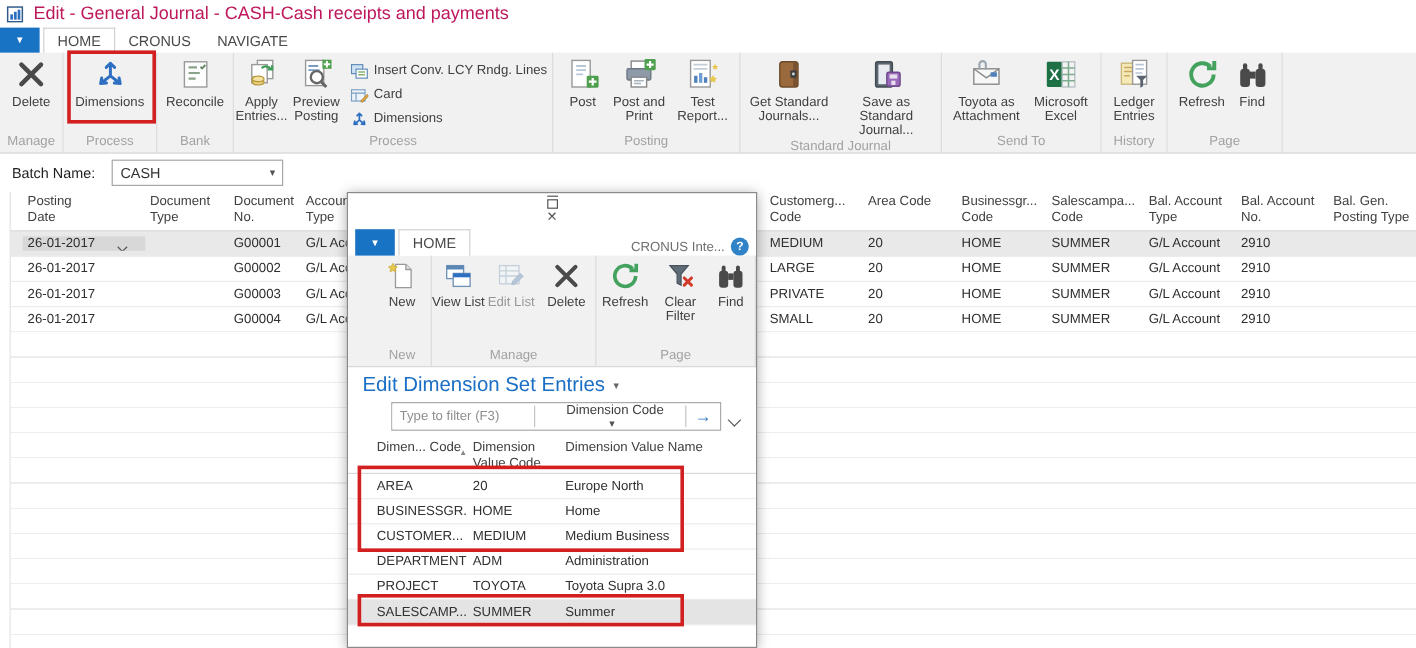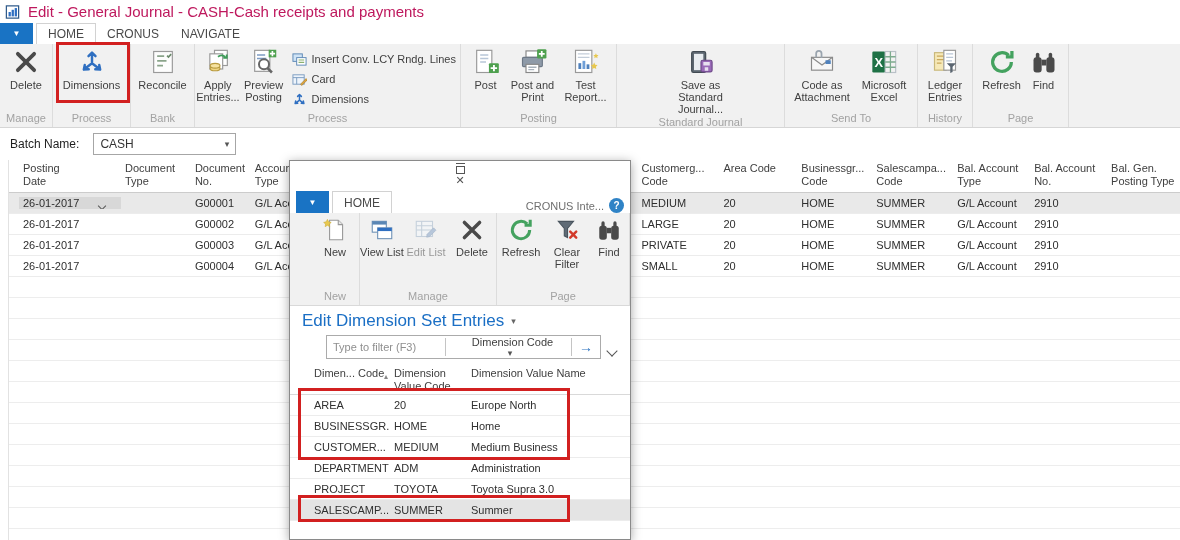--- a/index.html
+++ b/index.html
@@ -238,20 +238,29 @@
             <path d="M19 12.5l.9 1.8 2 .3-1.4 1.4.3 2-1.8-.9-1.8.9.3-2-1.4-1.4 2-.3z" fill="#e8c84f"></path>
             <path d="M20.5 4.5l.7 1.4 1.5.2-1.1 1.1.3 1.5-1.4-.7-1.4.7.3-1.5-1.1-1.1 1.5-.2z" fill="#e8c84f"></path>
           </svg>
         <span class="biglabel">Test Report...</span>
       </div>
     </div>
     <div class="rcaption">Posting</div>
   </div>
   <div class="rgroup g-stdjnl">
     <div class="rbtns">
+      <div class="bigbtn" style="width:76px">
+        <svg viewBox="0 0 24 24">
+            <rect x="5" y="3" width="13" height="18" rx="2" fill="#9a6a3c" stroke="#6d4a28"></rect>
+            <rect x="14.5" y="3.5" width="3" height="17" fill="#7a5230"></rect>
+            <rect x="12.5" y="9" width="4.5" height="5.5" rx="1" fill="#3f3f3f"></rect>
+            <circle cx="14.7" cy="11.7" r="1" fill="#d9d9d9"></circle>
+          </svg>
+        <span class="biglabel">Get Standard Journals...</span>
+      </div>
       <div class="bigbtn" style="width:86px">
         <svg viewBox="0 0 24 24">
             <rect x="4" y="3" width="12" height="18" rx="1.5" fill="#5c6670" stroke="#414a52"></rect>
             <rect x="6" y="5" width="8" height="14" fill="#e8ecf0"></rect>
             <rect x="12" y="10.5" width="9.5" height="10" rx="1.5" fill="#9a6ab8" stroke="#6f4a8a"></rect>
             <rect x="14" y="12" width="5.5" height="3" fill="#e8e0f0"></rect>
             <rect x="15.2" y="16.5" width="3" height="3" fill="#e8e0f0"></rect>
           </svg>
         <span class="biglabel">Save as Standard Journal...</span>
       </div>
@@ -260,21 +269,21 @@
   </div>
   <div class="rgroup g-sendto">
     <div class="rbtns">
       <div class="bigbtn" style="width:66px">
         <svg viewBox="0 0 24 24">
             <rect x="3" y="8" width="18" height="11" fill="#f7f7f7" stroke="#8a8a8a"></rect>
             <path d="M3 8l9 6.5L21 8" fill="none" stroke="#8a8a8a"></path>
             <rect x="15" y="10.5" width="4.5" height="3.2" fill="#4f81bd"></rect>
             <path d="M7 8V4.8a2.3 2.3 0 014.6 0V8.5" fill="none" stroke="#9aa4ae" stroke-width="1.5"></path>
           </svg>
-        <span class="biglabel">Code as Attachment</span>
+        <span class="biglabel">Toyota as Attachment</span>
       </div>
       <div class="bigbtn" style="width:58px">
         <svg viewBox="0 0 24 24">
             <rect x="2" y="3" width="11" height="18" rx="1" fill="#1e7145"></rect>
             <text x="7.5" y="16" font-size="11" fill="#fff" text-anchor="middle" font-weight="bold">X</text>
             <rect x="13" y="3" width="9" height="18" fill="#f2f2f2" stroke="#b9c0c7"></rect>
             <path d="M13 7.5h9M13 12h9M13 16.5h9M17.5 3v18" stroke="#7dab8e" stroke-width="1.1"></path>
           </svg>
         <span class="biglabel">Microsoft Excel</span>
       </div>

